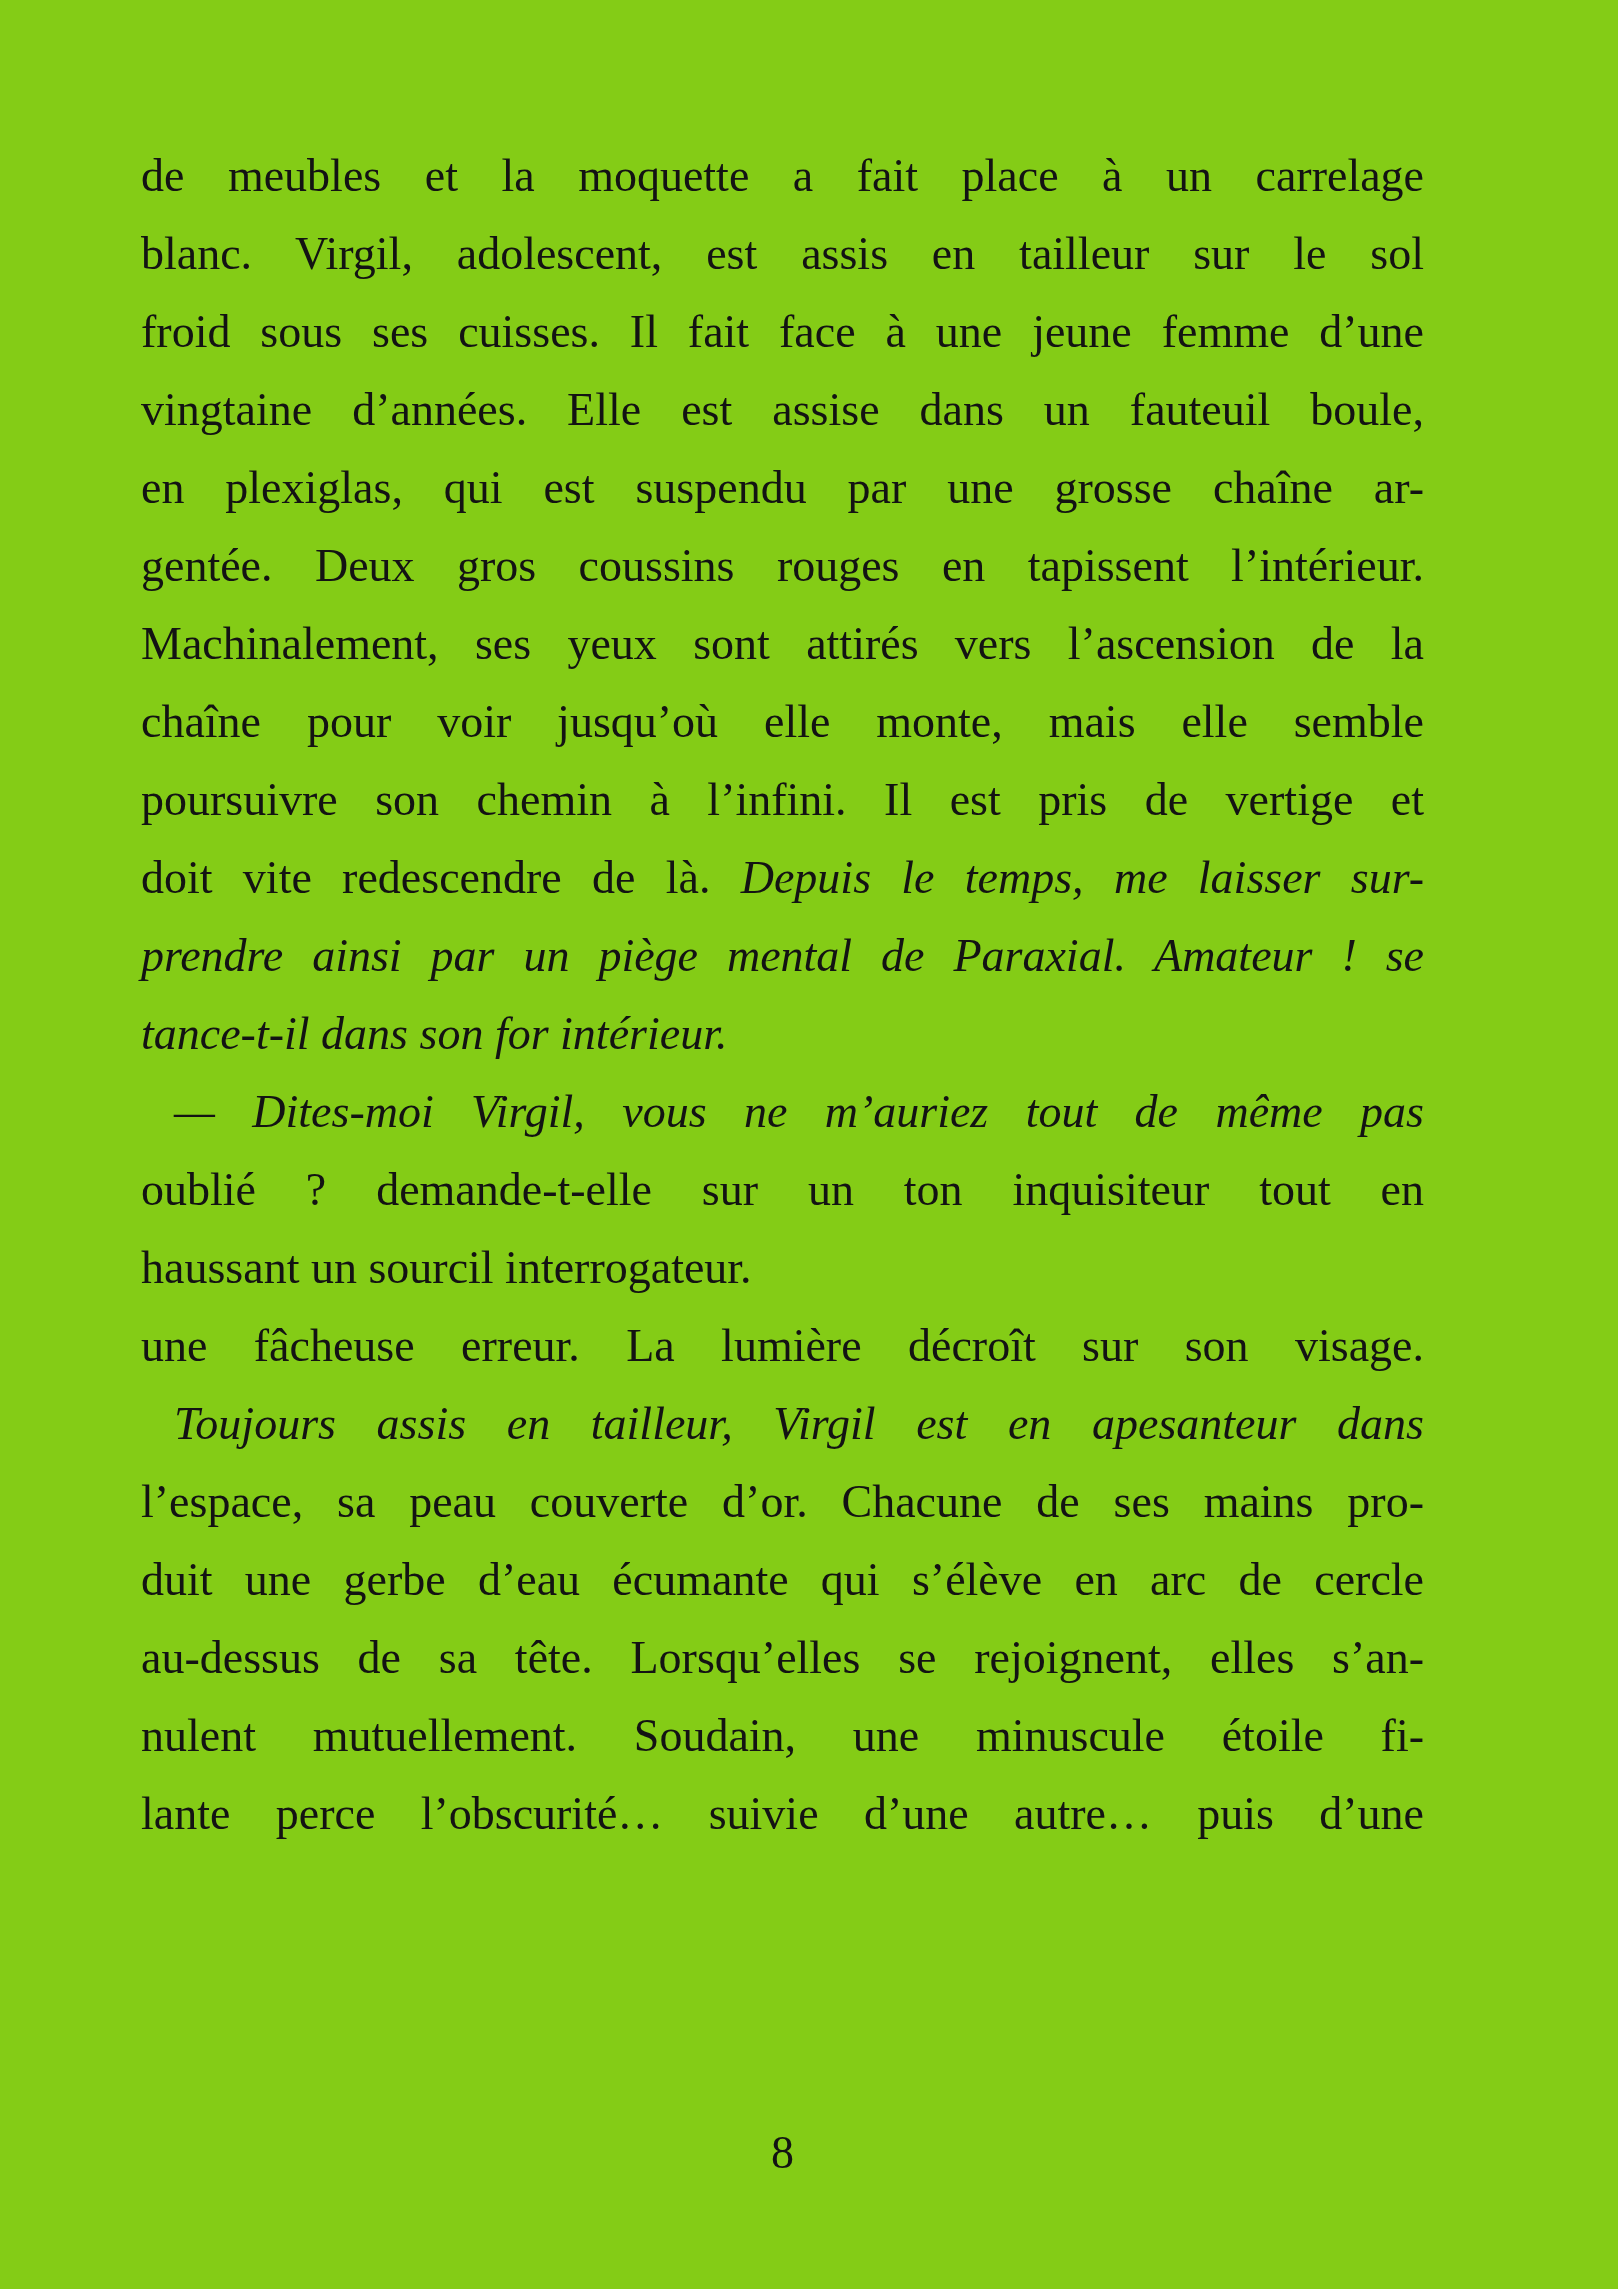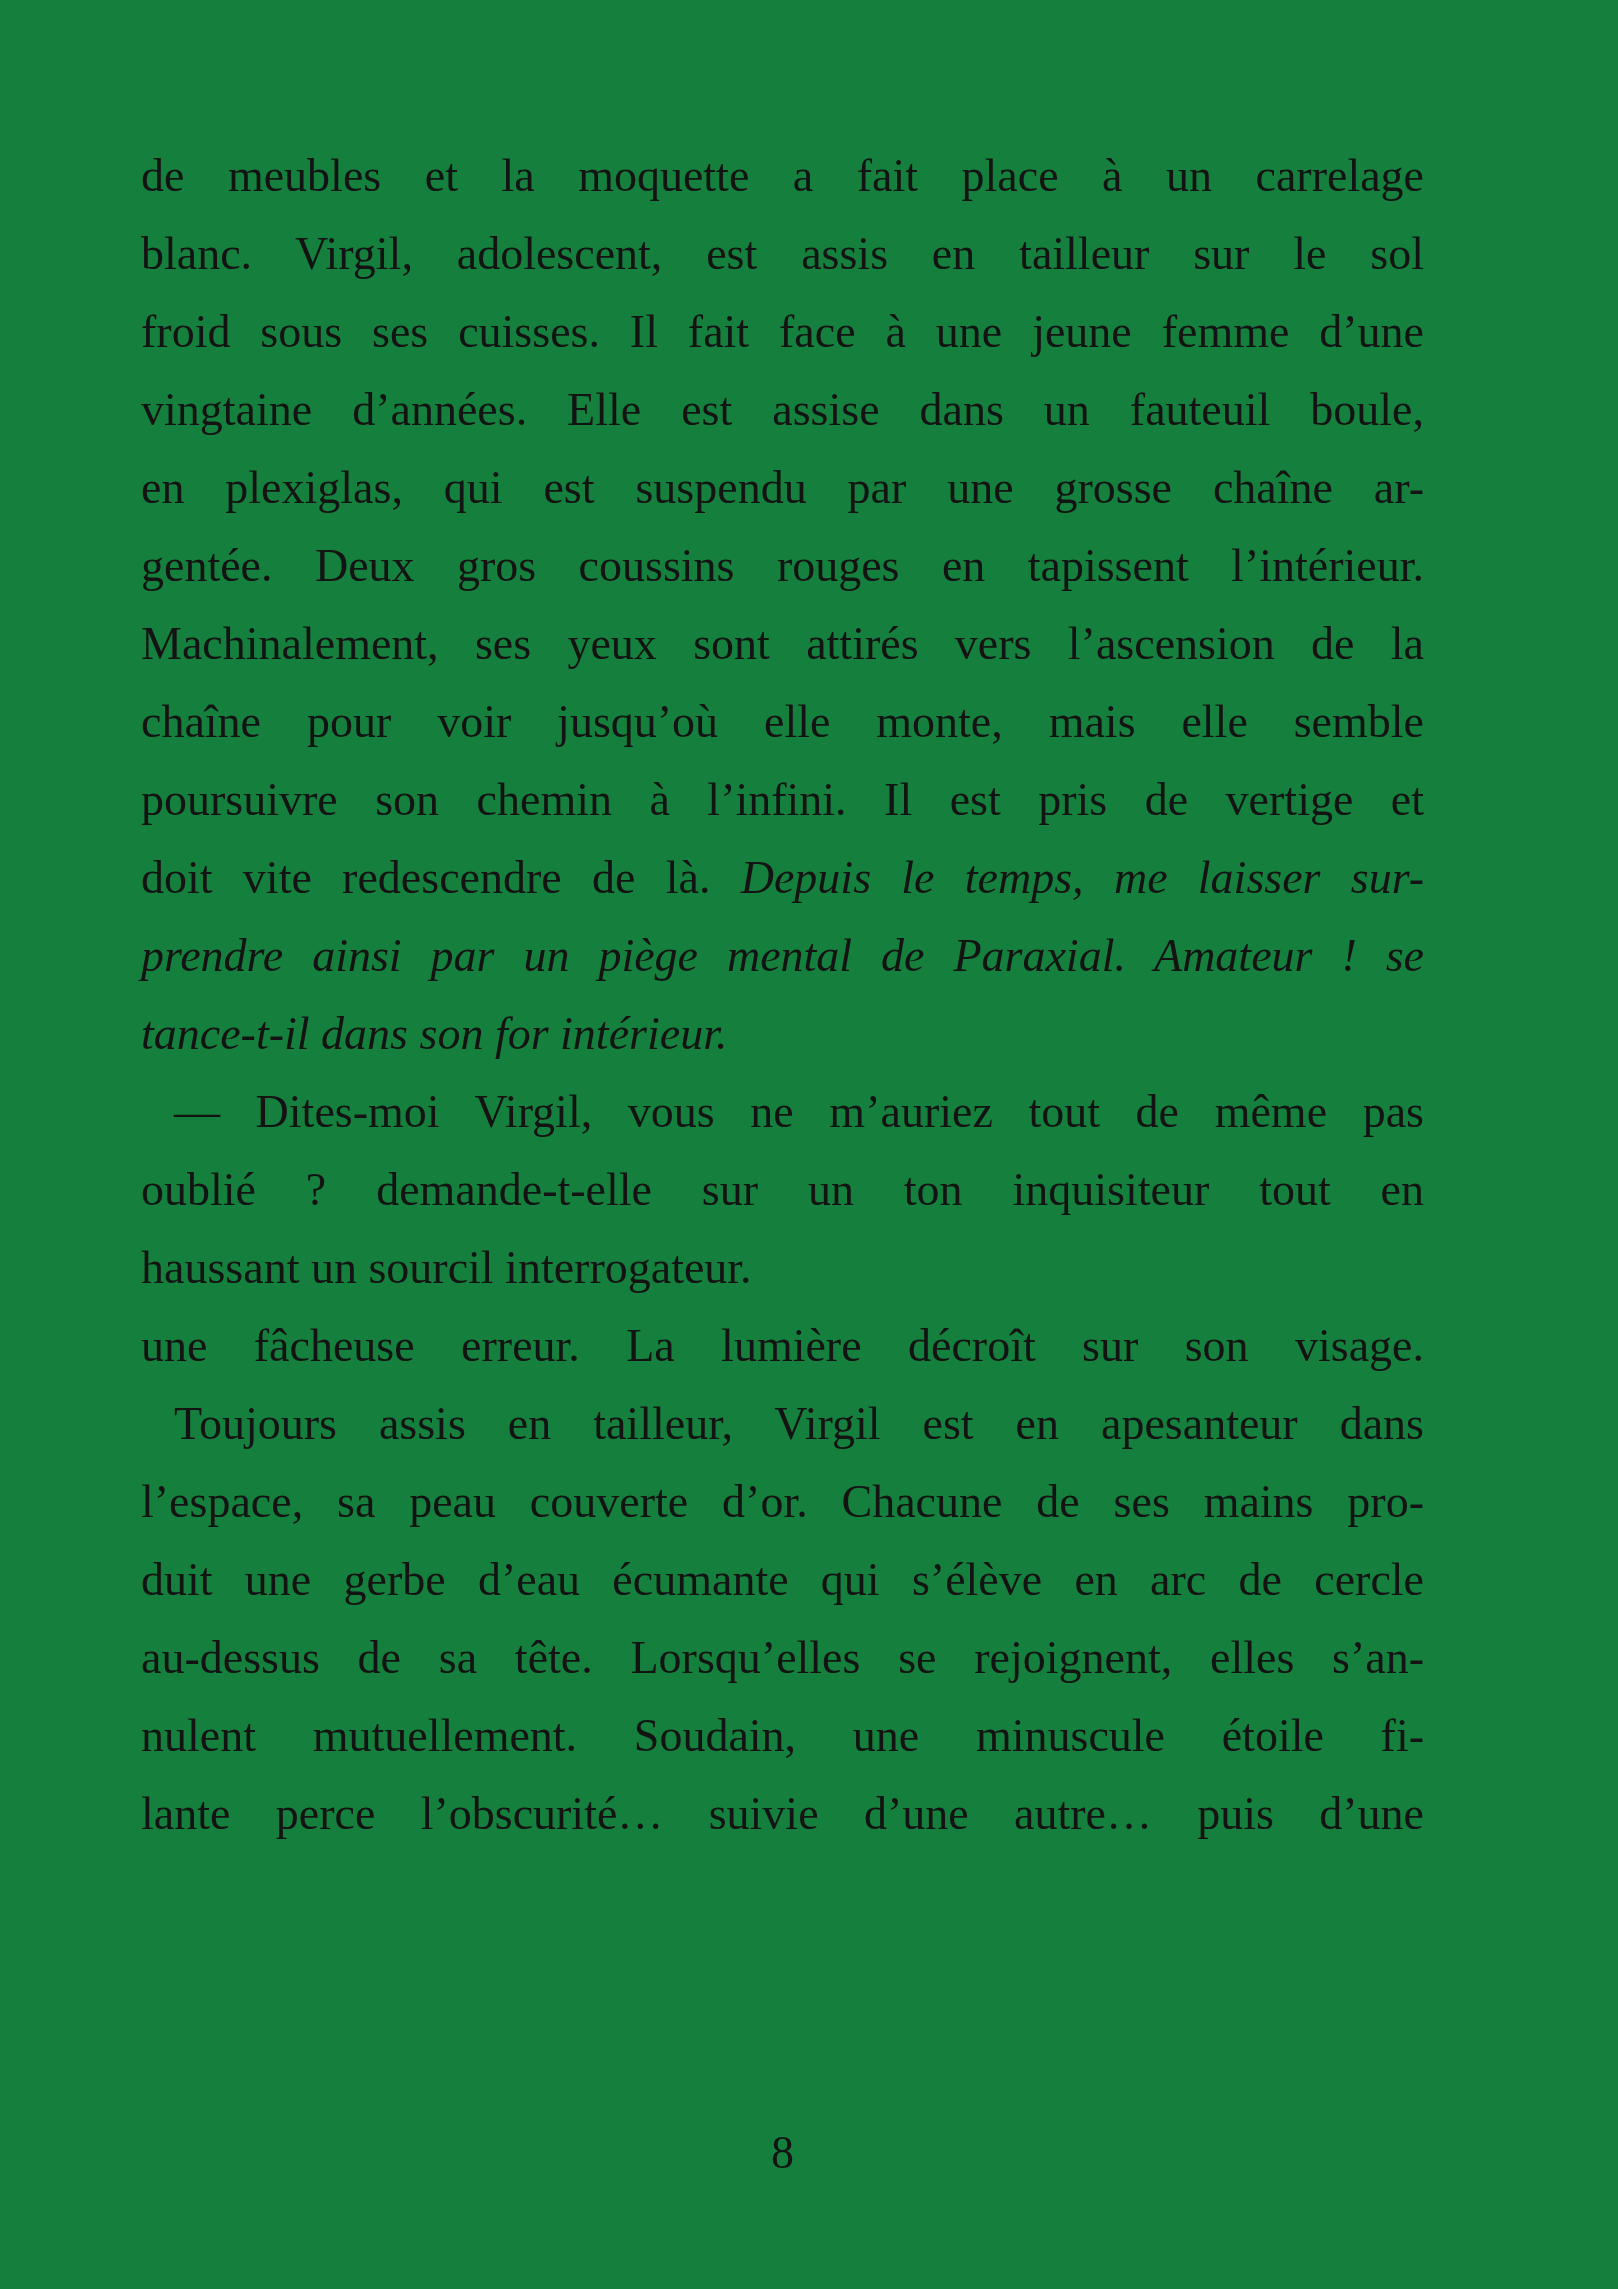--- a/index.html
+++ b/index.html
@@ -11,41 +11,42 @@
     width: 1619px;
     height: 2290px;
     position: relative;
     font-family: "Liberation Serif", "DejaVu Serif", serif;
     color: #131313;
     -webkit-font-smoothing: antialiased;
   }
   .page {
     position: absolute;
     inset: 0;
-    background: #15803d;
+    background: #84cc16;
   }
   .text-block {
     position: absolute;
     left: 141px;
     top: 137px;
     width: 1283px;
   }
   .line {
     height: 78px;
     line-height: 78px;
     font-size: 46px;
     text-align: left;
     letter-spacing: 0px;
   }
   .line.just {
     text-align: justify;
     text-align-last: justify;
   }
   .line.indent {
     padding-left: 33px;
+    font-style: italic;
   }
   .it {
     font-style: italic;
     margin-top: 28px;
   }
   .folio {
     position: absolute;
     left: 141px;
     top: 2114px;
     width: 1283px;

